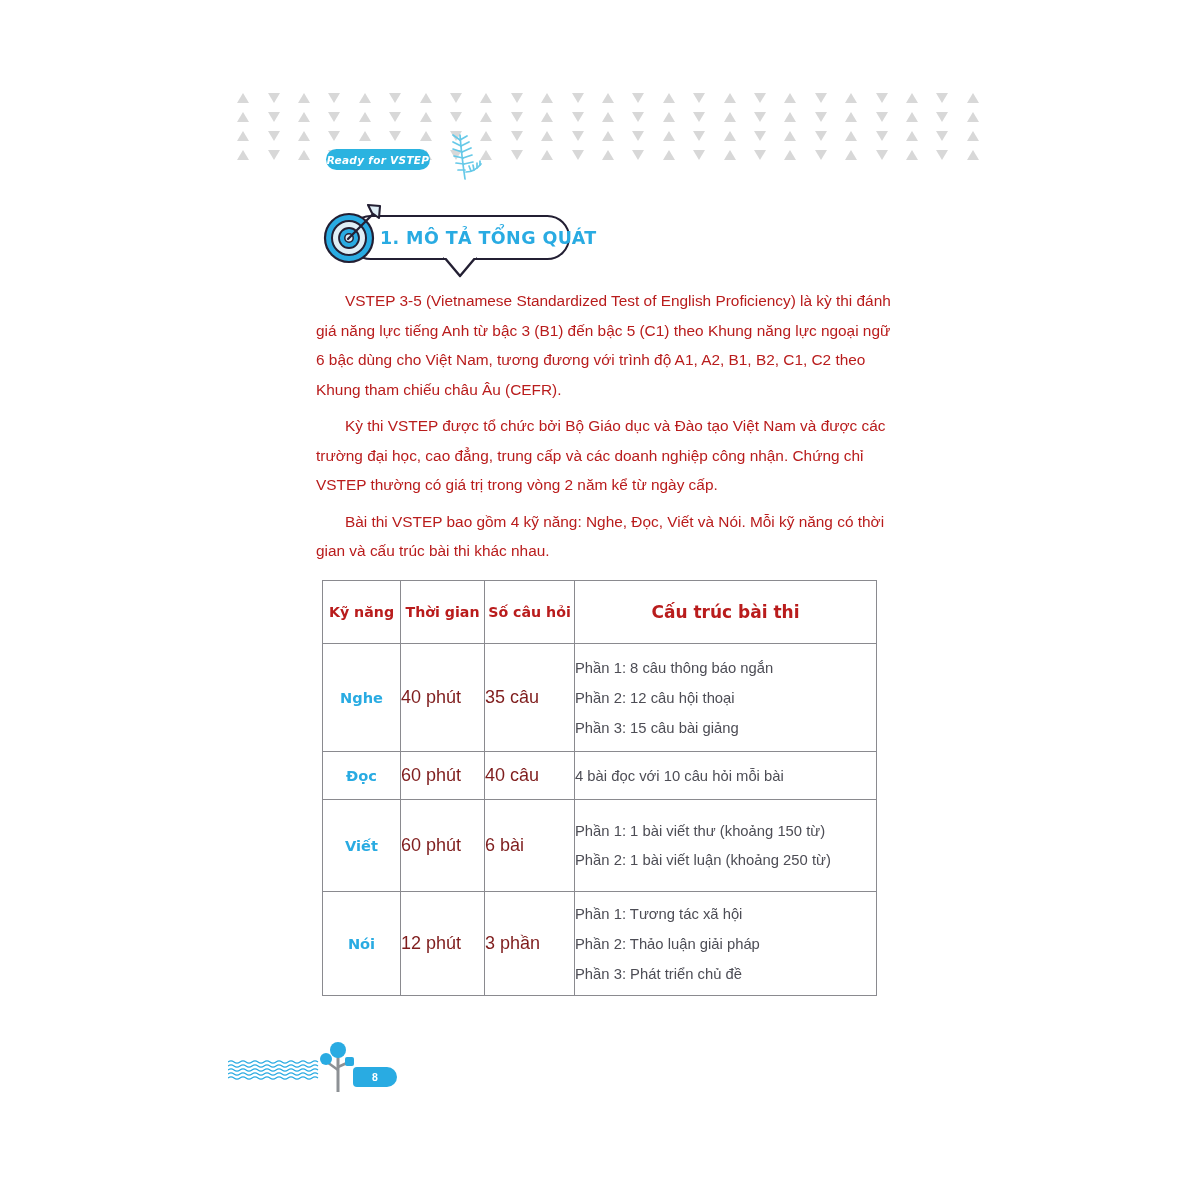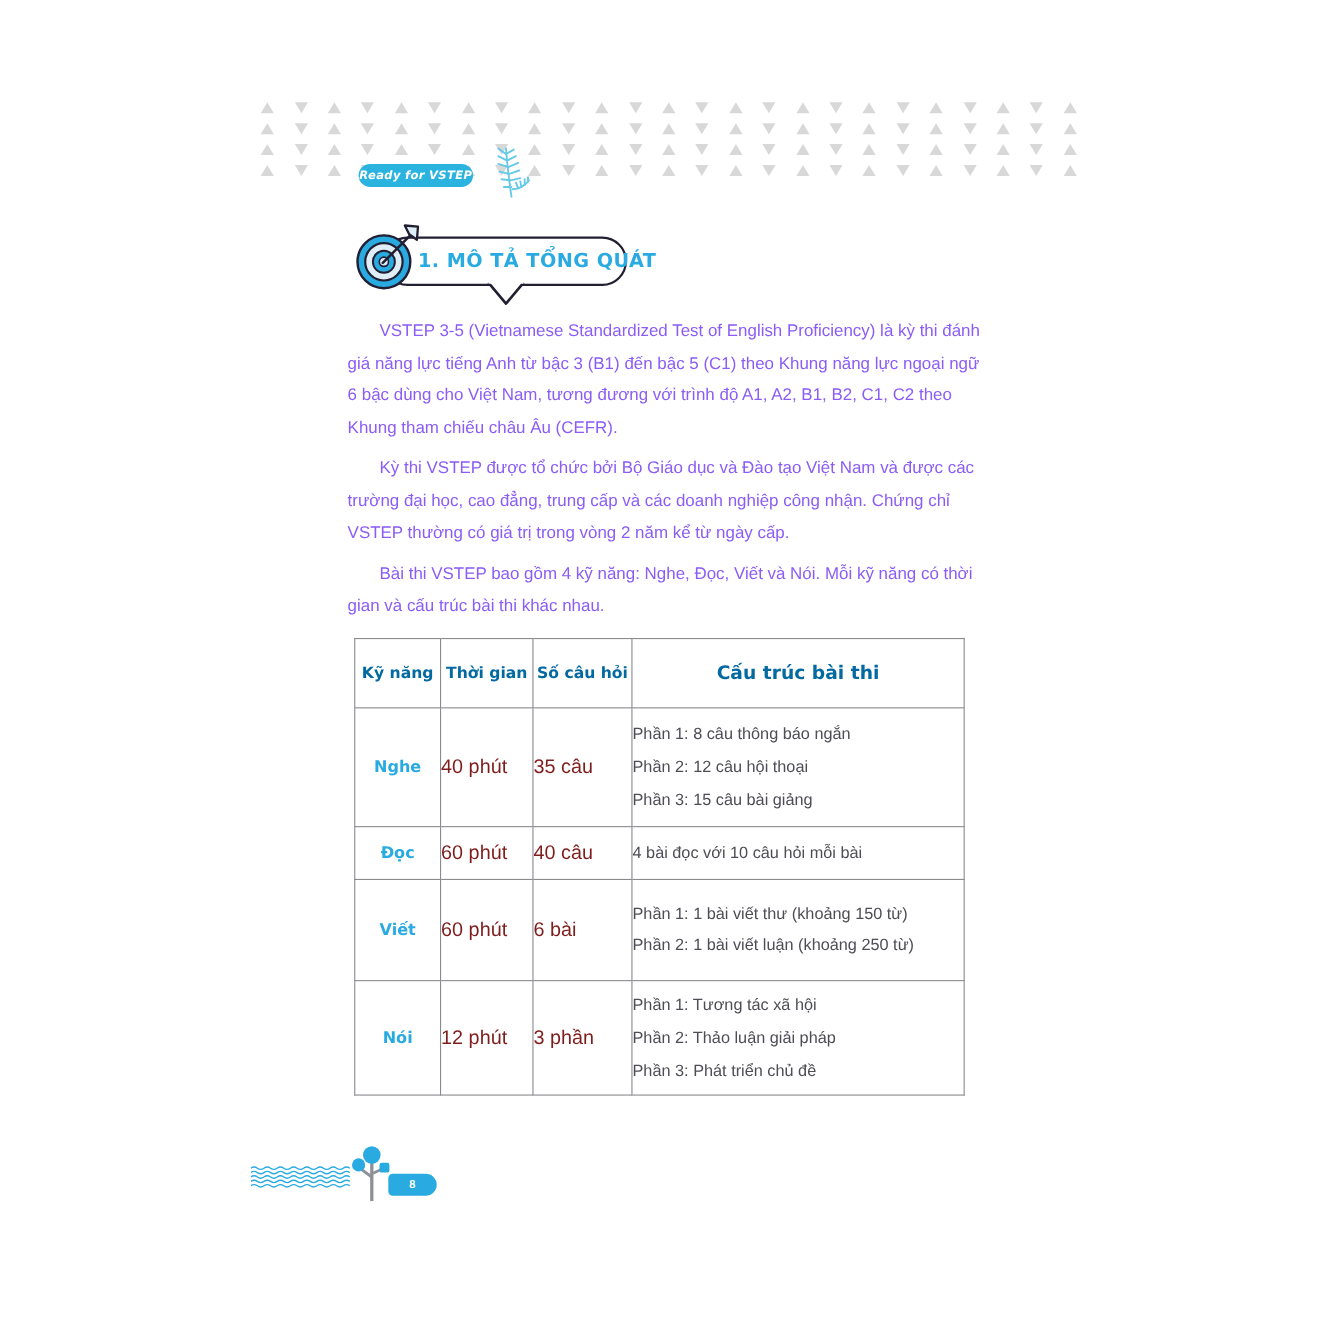--- a/index.html
+++ b/index.html
@@ -115,21 +115,21 @@
     height: 22px;
     z-index: 4;
   }
 
   
   .body-text {
     position: absolute;
     left: 316px;
     top: 286px;
     width: 576px;
-    color: #8b5cf6;
+    color: #b91c1c;
     font-size: 15.4px;
     line-height: 29.5px;
     text-align: left;
   }
   .body-text p { text-indent: 29px; margin-bottom: 1px; }
   .body-text p + p { margin-top: 7px; }
 
   
   .vtable {
     position: absolute;
@@ -143,21 +143,21 @@
     border: 1.2px solid #8a8a8f;
     padding: 0;
     vertical-align: middle;
   }
   .vtable col.c1 { width: 78px; }
   .vtable col.c2 { width: 84px; }
   .vtable col.c3 { width: 90px; }
   .vtable col.c4 { width: 302px; }
 
   .vtable th {
-    color: #0369a1;
+    color: #b91c1c;
     font-family: "DejaVu Sans", sans-serif;
     font-weight: bold;
     font-size: 14.2px;
     text-align: center;
     height: 63px;
     line-height: 19px;
     padding: 4px 2px;
   }
   .vtable th.wide { font-size: 17px; }
 

